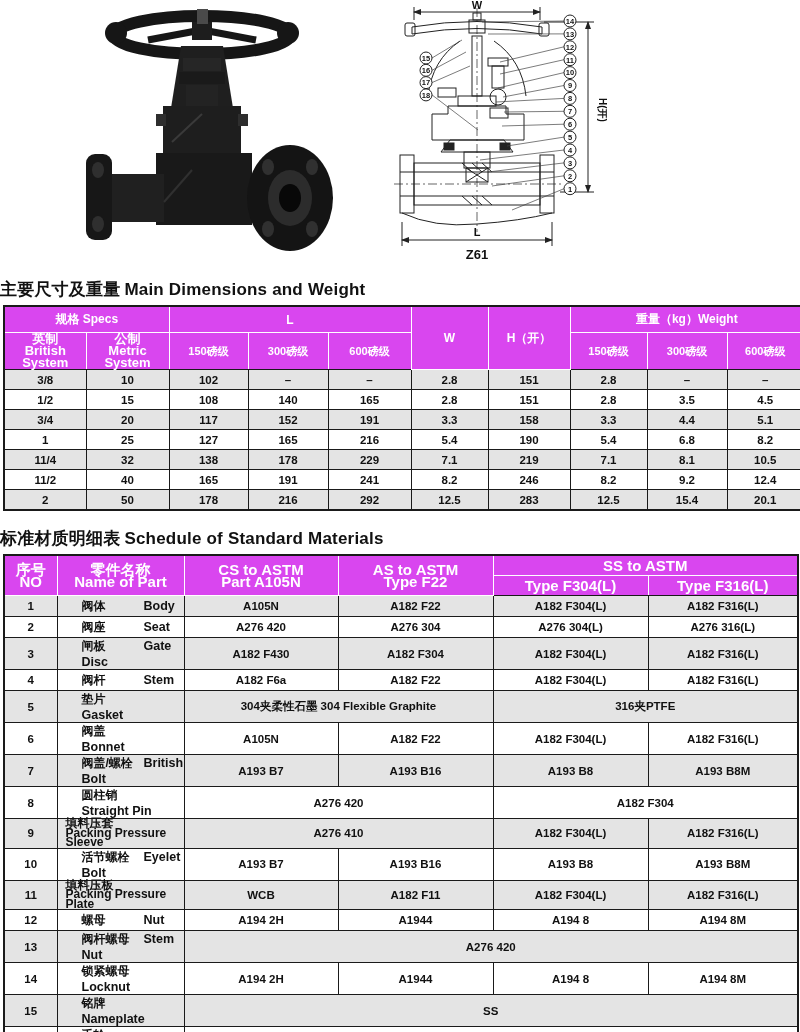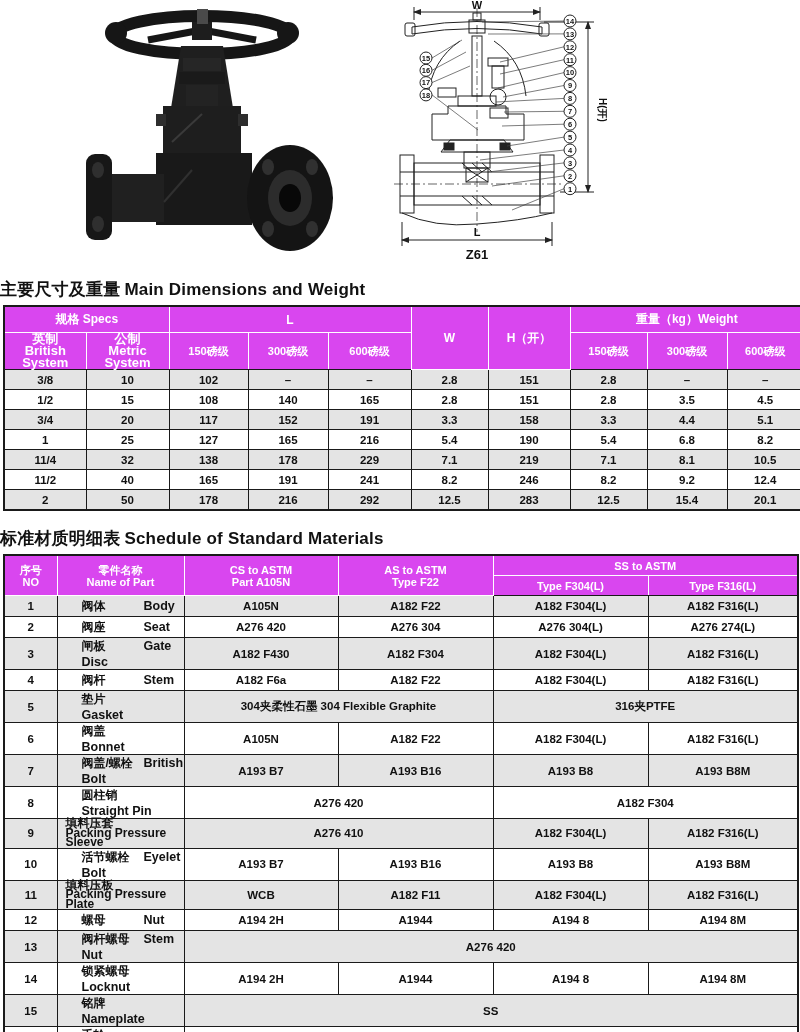--- a/index.html
+++ b/index.html
@@ -18,21 +18,21 @@
   thead tr:last-child th{border-bottom:1px solid #1a1a1a;}
   td{border:1px solid #1a1a1a;text-align:center;vertical-align:middle;
      font-weight:bold;font-size:11.5px;padding:0;}
   tr.shade td{background:#e4e4e4;}
   
   .dims thead tr:first-child th{height:25px;font-size:12px;}
   .dims thead tr:last-child th{height:34px;font-size:11px;}
   .dims thead .two div{line-height:12px;font-size:13px;}
   .dims tbody td{height:19px;}
   
-  .mats thead th{height:19px;font-size:11px;}
+  .mats thead th{height:19px;font-size:15px;}
   .mats thead .two div{line-height:12px;}
   .mats tbody td{height:20px;}
   .mats td.no{font-size:11.5px;}
   .mats td.name{text-align:left;padding-left:24px;}
   .mats .zh-part{display:inline-block;min-width:62px;font-size:12px;}
   .mats .en-part{font-size:12.5px;}
   .mats td.stack{padding-left:8px;}
   .mats td.stack div{font-size:12px;line-height:9.5px;}
   text{font-family:"Liberation Sans",sans-serif;}
 </style>
@@ -381,21 +381,21 @@
           <td>A182 F22</td>
           <td>A182 F304(L)</td>
           <td>A182 F316(L)</td>
         </tr>
         <tr>
           <td class="no">2</td>
           <td class="name"><span class="zh-part">阀座</span><span class="en-part">Seat</span></td>
           <td>A276 420</td>
           <td>A276 304</td>
           <td>A276 304(L)</td>
-          <td>A276 274(L)</td>
+          <td>A276 316(L)</td>
         </tr>
         <tr class="shade">
           <td class="no">3</td>
           <td class="name"><span class="zh-part">闸板</span><span class="en-part">Gate Disc</span></td>
           <td>A182 F430</td>
           <td>A182 F304</td>
           <td>A182 F304(L)</td>
           <td>A182 F316(L)</td>
         </tr>
         <tr>

